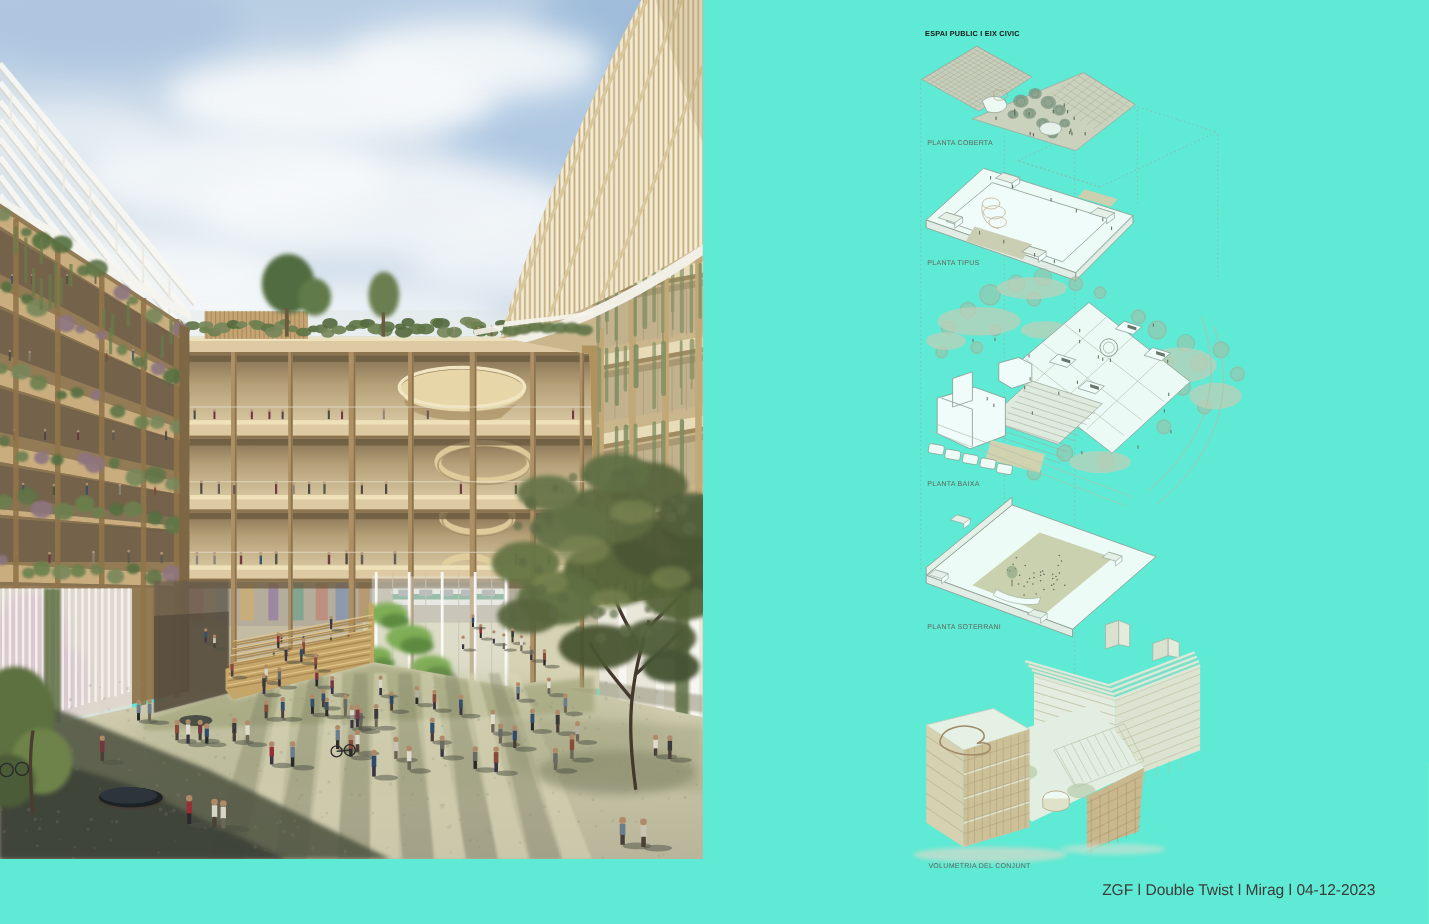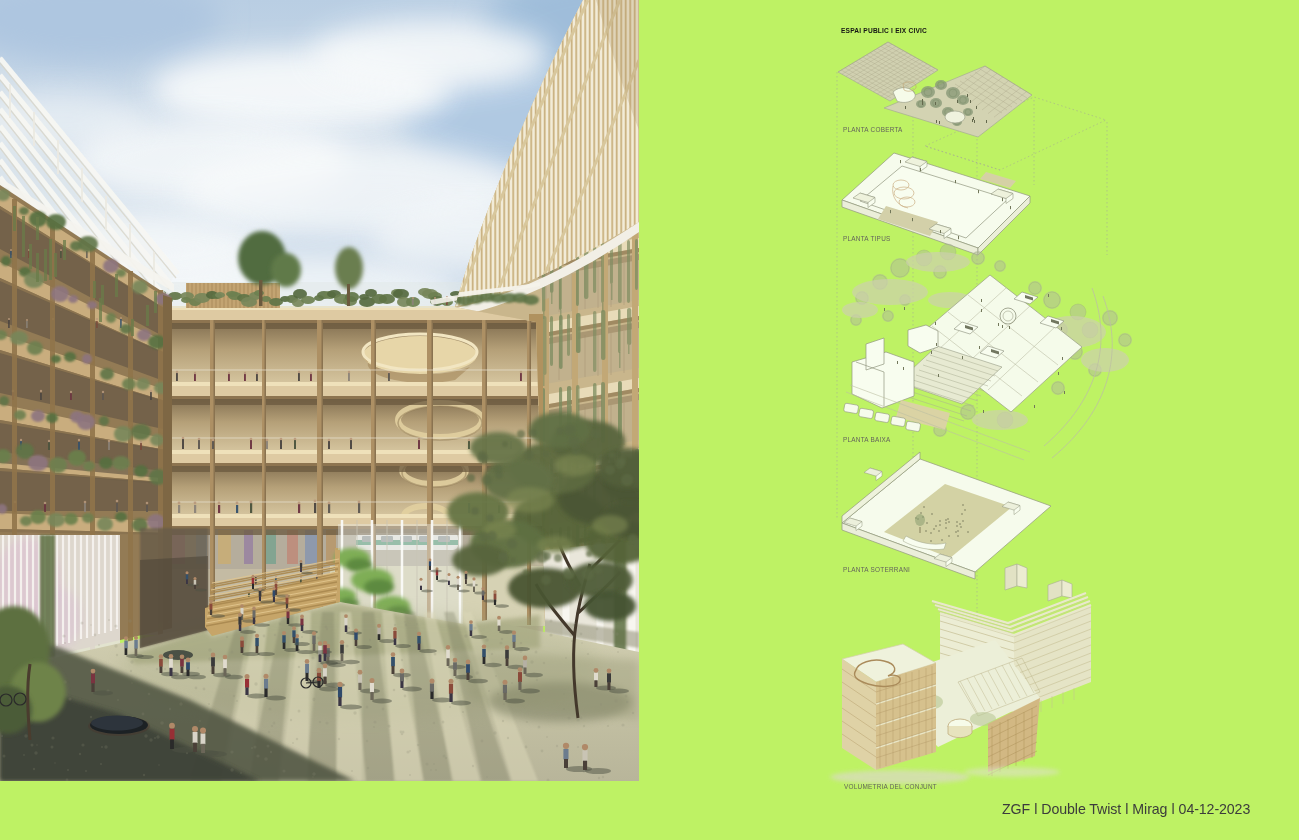--- a/index.html
+++ b/index.html
@@ -1,14 +1,14 @@
 <!DOCTYPE html>
 <html><head><meta charset="utf-8"><style>
 html,body{margin:0;padding:0;background:#fff}
-#page{position:relative;width:1299px;height:840px;background:#bef264;overflow:hidden}
+#page{position:relative;width:1299px;height:840px;background:#5eead4;overflow:hidden}
 </style></head><body>
 <div id="page">
 <svg width="1299" height="840" viewBox="0 0 1299 840">
 <defs>
 <linearGradient id="sky" x1="0" y1="0" x2="0" y2="1">
  <stop offset="0" stop-color="#b9cee3"></stop>
           <stop offset="0.3" stop-color="#cddbe9"></stop>
  <stop offset="0.62" stop-color="#dfe9f1"></stop>
           <stop offset="1" stop-color="#edf0f1"></stop>
 </linearGradient>

